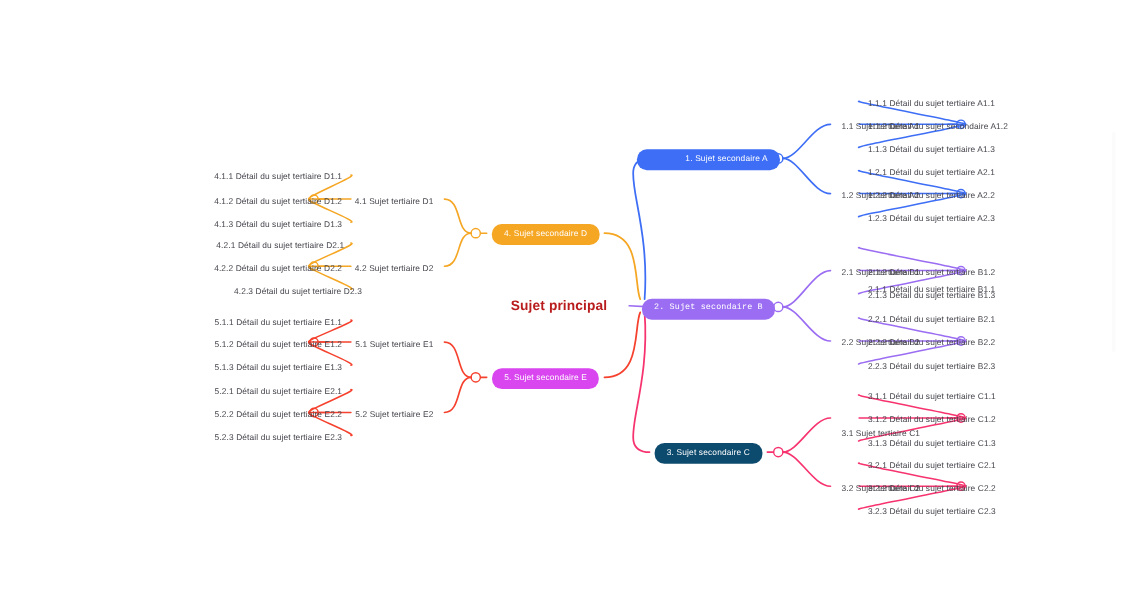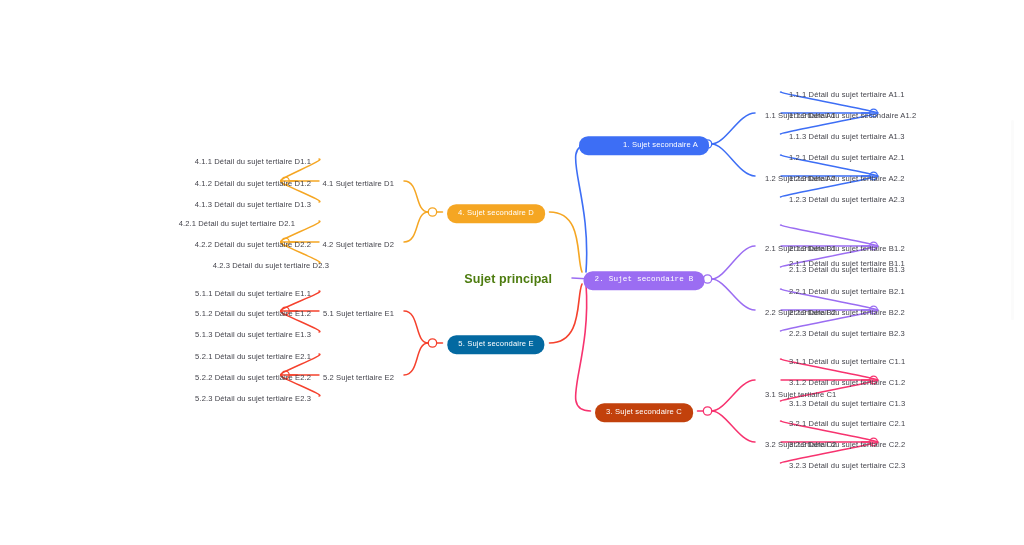--- a/index.html
+++ b/index.html
@@ -1,20 +1,20 @@
 <!DOCTYPE html>
 <html><head>
 <meta charset="utf-8">
 <style>
   html,body{margin:0;padding:0;background:#ffffff;}
   body{width:1024px;height:545px;overflow:hidden;font-family:"Liberation Sans",sans-serif;}
   #canvas{position:relative;width:1024px;height:545px;background:#ffffff;}
   svg#links{position:absolute;left:0;top:0;width:1024px;height:545px;}
   .node{position:absolute;transform:translate(0,-50%);white-space:nowrap;}
-  .root-label{font-size:12.5px;font-weight:bold;color:#4d7c0f;letter-spacing:.1px;}
+  .root-label{font-size:12.5px;font-weight:bold;color:#b91c1c;letter-spacing:.1px;}
   .badge{display:inline-block;padding:5px 11px 6px;border-radius:9px;font-size:7.6px;
          color:#ffffff;letter-spacing:.15px;line-height:1;}
   .lbl{font-size:7.6px;color:#44444c;letter-spacing:.1px;}
   .r-anchor{transform:translate(-100%,-50%);}
   .scrollbar{position:absolute;right:10px;top:120px;width:3px;height:200px;
              background:#fbfbfb;border-radius:2px;}
 </style>
 </head>
 <body>
 
@@ -109,39 +109,39 @@
       <div class="node" style="left: 789px; top: 197px;"><span class="lbl">1.2.3 Détail du sujet tertiaire A2.3</span></div>
       <div class="node" style="left: 644px; top: 279px; transform: translate(-50%, -50%); font-family: Liberation Mono, monospace;"><span class="badge" style="background: rgb(155, 109, 242);">2. Sujet secondaire B</span></div>
       <div class="node" style="left: 765px; top: 246px;"><span class="lbl">2.1 Sujet tertiaire B1</span></div>
       <div class="node" style="left: 789px; top: 225px; margin-top: 36px;"><span class="lbl">2.1.1 Détail du sujet tertiaire B1.1</span></div>
       <div class="node" style="left: 789px; top: 246px;"><span class="lbl">2.1.2 Détail du sujet tertiaire B1.2</span></div>
       <div class="node" style="left: 789px; top: 267px;"><span class="lbl">2.1.3 Détail du sujet tertiaire B1.3</span></div>
       <div class="node" style="left: 765px; top: 310px;"><span class="lbl">2.2 Sujet tertiaire B2</span></div>
       <div class="node" style="left: 789px; top: 289px;"><span class="lbl">2.2.1 Détail du sujet tertiaire B2.1</span></div>
       <div class="node" style="left: 789px; top: 310px;"><span class="lbl">2.2.2 Détail du sujet tertiaire B2.2</span></div>
       <div class="node" style="left: 789px; top: 331px;"><span class="lbl">2.2.3 Détail du sujet tertiaire B2.3</span></div>
-      <div class="node" style="left: 644px; top: 411px; transform: translate(-50%, -50%);"><span class="badge" style="background: #c2410c;">3. Sujet secondaire C</span></div>
+      <div class="node" style="left: 644px; top: 411px; transform: translate(-50%, -50%);"><span class="badge" style="background: #0c4a6e;">3. Sujet secondaire C</span></div>
       <div class="node" style="left: 765px; top: 380px; margin-top: 12px;"><span class="lbl">3.1 Sujet tertiaire C1</span></div>
       <div class="node" style="left: 789px; top: 359px;"><span class="lbl">3.1.1 Détail du sujet tertiaire C1.1</span></div>
       <div class="node" style="left: 789px; top: 380px;"><span class="lbl">3.1.2 Détail du sujet tertiaire C1.2</span></div>
       <div class="node" style="left: 789px; top: 401px;"><span class="lbl">3.1.3 Détail du sujet tertiaire C1.3</span></div>
       <div class="node" style="left: 765px; top: 442px;"><span class="lbl">3.2 Sujet tertiaire C2</span></div>
       <div class="node" style="left: 789px; top: 421px;"><span class="lbl">3.2.1 Détail du sujet tertiaire C2.1</span></div>
       <div class="node" style="left: 789px; top: 442px;"><span class="lbl">3.2.2 Détail du sujet tertiaire C2.2</span></div>
       <div class="node" style="left: 789px; top: 463px;"><span class="lbl">3.2.3 Détail du sujet tertiaire C2.3</span></div>
       <div class="node" style="left: 496px; top: 212px; transform: translate(-50%, -50%);"><span class="badge" style="background: rgb(245, 166, 35);">4. Sujet secondaire D</span></div>
       <div class="node r-anchor" style="left: 394px; top: 181px;"><span class="lbl">4.1 Sujet tertiaire D1</span></div>
       <div class="node r-anchor" style="left: 311px; top: 159px;"><span class="lbl">4.1.1 Détail du sujet tertiaire D1.1</span></div>
       <div class="node r-anchor" style="left: 311px; top: 181px;"><span class="lbl">4.1.2 Détail du sujet tertiaire D1.2</span></div>
       <div class="node r-anchor" style="left: 311px; top: 202px;"><span class="lbl">4.1.3 Détail du sujet tertiaire D1.3</span></div>
       <div class="node r-anchor" style="left: 394px; top: 242px;"><span class="lbl">4.2 Sujet tertiaire D2</span></div>
-      <div class="node r-anchor" style="left: 295px; top: 221px;"><span class="lbl">4.2.1 Détail du sujet tertiaire D2.1</span></div>
+      <div class="node r-anchor" style="left: 313px; top: 221px;"><span class="lbl">4.2.1 Détail du sujet tertiaire D2.1</span></div>
       <div class="node r-anchor" style="left: 311px; top: 242px;"><span class="lbl">4.2.2 Détail du sujet tertiaire D2.2</span></div>
       <div class="node r-anchor" style="left: 311px; top: 263px; margin-left: 18px;"><span class="lbl">4.2.3 Détail du sujet tertiaire D2.3</span></div>
-      <div class="node" style="left: 496px; top: 343px; transform: translate(-50%, -50%);"><span class="badge" style="background: #0369a1;">5. Sujet secondaire E</span></div>
+      <div class="node" style="left: 496px; top: 343px; transform: translate(-50%, -50%);"><span class="badge" style="background: #d946ef;">5. Sujet secondaire E</span></div>
       <div class="node r-anchor" style="left: 394px; top: 311px; text-align: center;"><span class="lbl">5.1 Sujet tertiaire E1</span></div>
       <div class="node r-anchor" style="left: 311px; top: 291px;"><span class="lbl">5.1.1 Détail du sujet tertiaire E1.1</span></div>
       <div class="node r-anchor" style="left: 311px; top: 311px;"><span class="lbl">5.1.2 Détail du sujet tertiaire E1.2</span></div>
       <div class="node r-anchor" style="left: 311px; top: 332px;"><span class="lbl">5.1.3 Détail du sujet tertiaire E1.3</span></div>
       <div class="node r-anchor" style="left: 394px; top: 375px;"><span class="lbl">5.2 Sujet tertiaire E2</span></div>
       <div class="node r-anchor" style="left: 311px; top: 354px;"><span class="lbl">5.2.1 Détail du sujet tertiaire E2.1</span></div>
       <div class="node r-anchor" style="left: 311px; top: 375px;"><span class="lbl">5.2.2 Détail du sujet tertiaire E2.2</span></div>
       <div class="node r-anchor" style="left: 311px; top: 396px;"><span class="lbl">5.2.3 Détail du sujet tertiaire E2.3</span></div>
     </div>
   <div class="scrollbar"></div>

